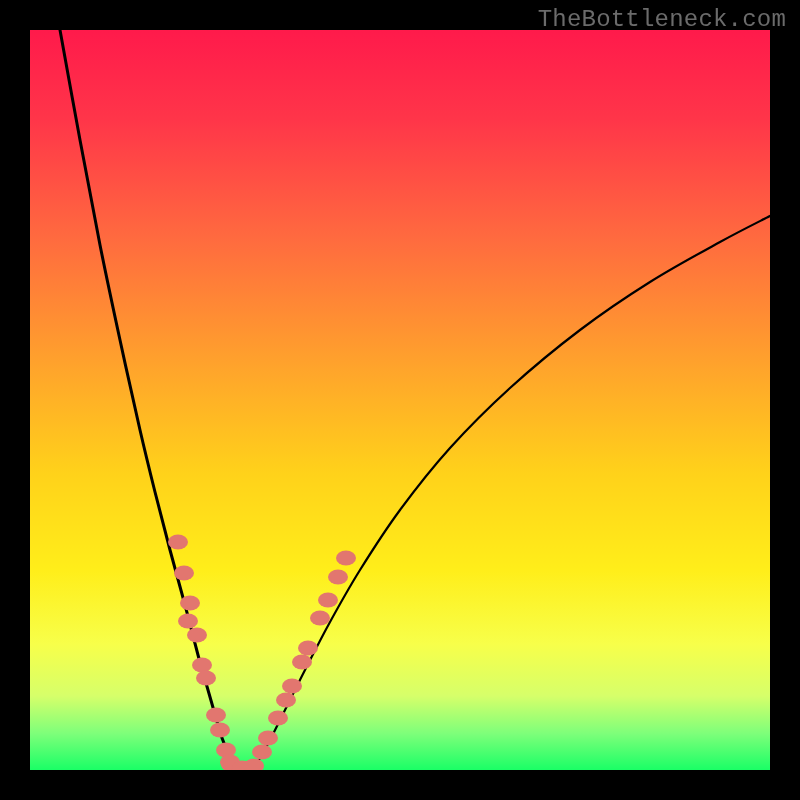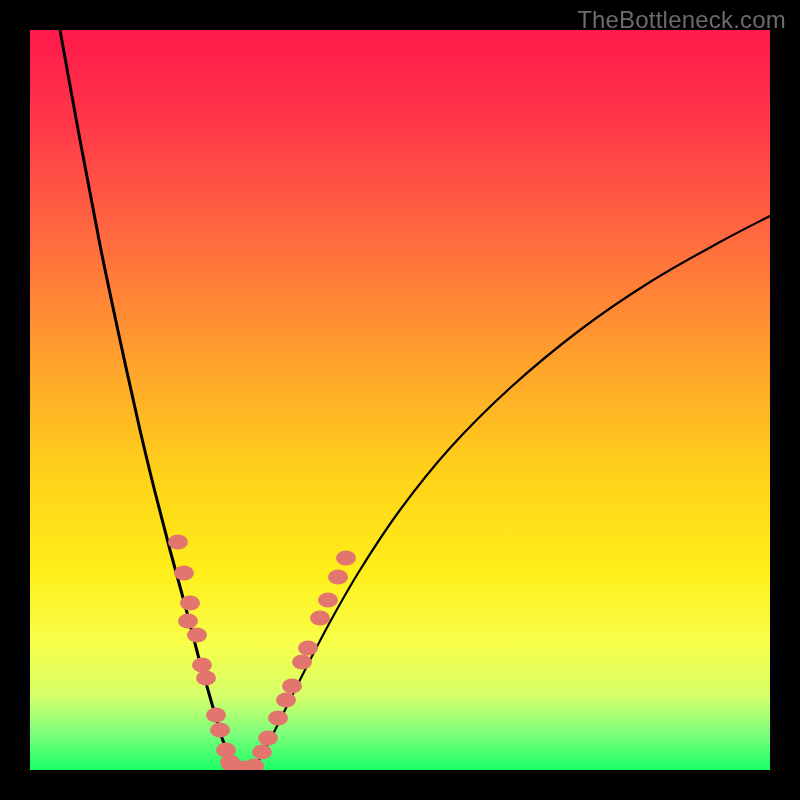--- a/index.html
+++ b/index.html
@@ -30,20 +30,21 @@
   }
   .watermark {
     position: absolute;
     top: 6px;
     right: 14px;
     color: #6b6b6b;
     font-size: 24px;
     font-weight: 500;
     letter-spacing: 0.2px;
     pointer-events: none;
+    font-family: Liberation Mono, monospace;
   }
   svg.curves {
     position: absolute;
     inset: 0;
   }
 </style>
 </head>
 <body>
 
 <div class="frame">

